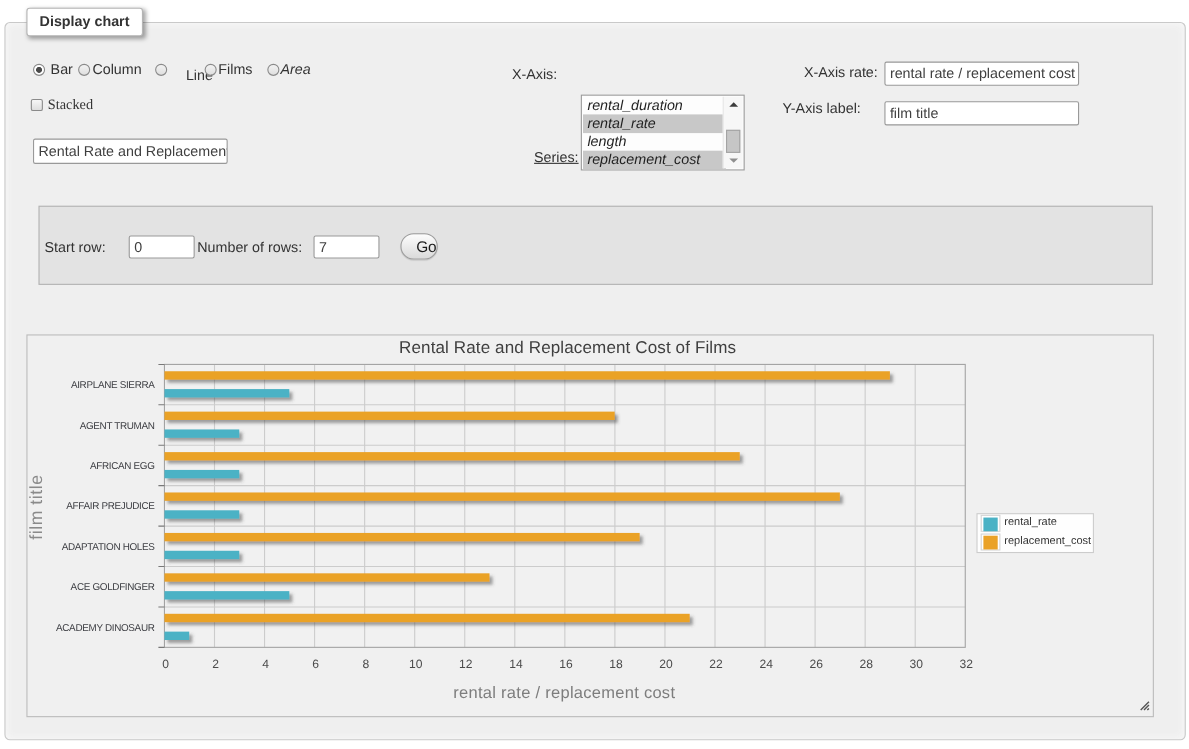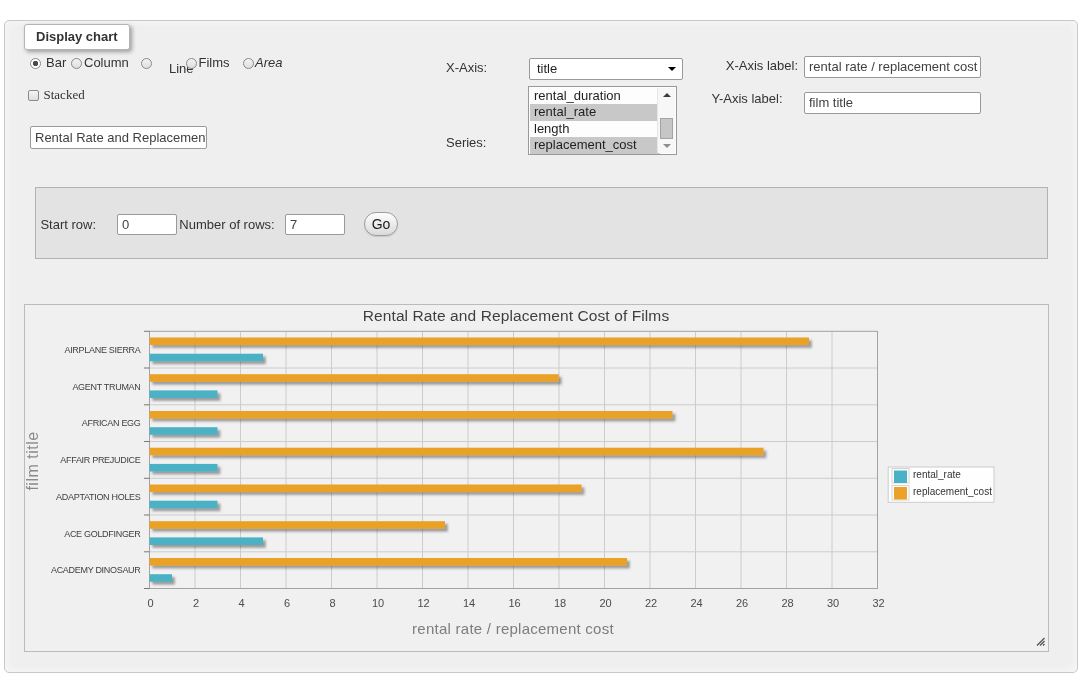--- a/index.html
+++ b/index.html
@@ -3,73 +3,70 @@
 <meta charset="utf-8">
 <style>
 * { margin:0; padding:0; box-sizing:content-box; }
 html,body { width:1081px; height:681px; background:#fff; font-family:"Liberation Sans", sans-serif; }
 #stage { position:relative; width:1081px; height:681px; overflow:hidden; font-size:13px; }
 .ab { position:absolute; }
 .lbl { position:absolute; font-size:13px; color:#333; line-height:15px; white-space:nowrap; }
 .inp { position:absolute; background:#fff; border:1px solid #999; border-radius:2px; font-size:13px; color:#3f3f3f; white-space:nowrap; overflow:hidden; padding-left:4px; }
 .radio { position:absolute; width:9px; height:9px; border:1px solid #8a8a8a; border-radius:50%; background:linear-gradient(#f2f2f2,#dfdfdf); }
 .radio.on { background:radial-gradient(circle at 50% 50%, #4a4a4a 0 2.4px, #fff 3px); }
-.opt { position:absolute; left:1px; height:16.5px; font-size:13px; line-height:16.5px; padding-left:4px; color:#1f1f1f; white-space:nowrap; width:126px; overflow:hidden; }
+.opt { position:absolute; left:1px; height:16.5px; font-size:13px; line-height:16.5px; padding-left:4px; color:#1f1f1f; white-space:nowrap; width:126px; overflow:hidden;font-style:italic; }
 </style>
 </head>
 <body>
 <div id="stage">
   <div class="ab" style="left:4px; top:20px; width:1072px; height:651px; background:#efefef; border:1px solid #c9c9c9; border-radius:5px; box-shadow:inset 0 0 8px #fafafa;"></div>
-  <div class="ab" style="left:24px; top:24px; background:#fff; border:1px solid #b5b5b5; border-radius:3px; padding:5px 11px; font-size:13px; font-weight:bold; color:#333; box-shadow:2px 2px 4px rgba(0,0,0,0.35); line-height:14px;">Display chart</div>
+  <div class="ab" style="left:24px; top:7px; background:#fff; border:1px solid #b5b5b5; border-radius:3px; padding:5px 11px; font-size:13px; font-weight:bold; color:#333; box-shadow:2px 2px 4px rgba(0,0,0,0.35); line-height:14px;">Display chart</div>
 
   <div class="radio on" style="left:29.5px; top:57.5px;"></div>
     <div class="lbl" style="left:46px; top:55px;">Bar</div>
   <div class="radio" style="left:71px; top:57.5px;"></div>
     <div class="lbl" style="left:84px; top:55px;">Column</div>
   <div class="radio" style="left:141px; top:57.5px;"></div>
     <div class="lbl" style="left:153px; top:61px;margin-left:16px;">Line</div>
   <div class="radio" style="left:186px; top:57.5px;"></div>
     <div class="lbl" style="left:198.5px; top:55px;">Films</div>
   <div class="radio" style="left:243px; top:57.5px;"></div>
     <div class="lbl" style="left:255px; top:55px;font-style:italic;">Area</div>
 
   <div class="ab" style="left:28px; top:89.5px; width:9px; height:9px; background:linear-gradient(#f6f6f6,#dedede); border:1px solid #8a8a8a; border-radius:2px;"></div>
   <div class="lbl" style="left:43.5px; top:87px;font-family:Liberation Serif, serif;">Stacked</div>
 
   <div class="inp" style="left:30px; top:126px; width:171px; height:21px; line-height:21px;">Rental Rate and Replacement Cost of Films</div>
 
-  <div class="lbl" style="left:446px; top:60px; width:80px; text-align:left;">X-Axis:</div>
-  <div class="ab" style="left:529px; top:58px; width:145px; height:20px; background:#fff; border:1px solid #999; border-radius:2px; font-size:13px; color:#1f1f1f; line-height:20px; padding-left:7px;">title
-    <div class="ab" style="right:6px; top:8px; width:0; height:0; border-left:4px solid transparent; border-right:4px solid transparent; border-top:4.5px solid #000;"></div>
-  </div>
+  <div class="lbl" style="left:446px; top:60px; width:80px; text-align:center;">X-Axis:</div>
 
-  <div class="lbl" style="left:446px; top:135px; width:80px; ">Series:</div>
+  <div class="lbl" style="left:446px; top:135px; width:80px; text-align:right;text-decoration:underline;">Series:</div>
   <div class="ab" style="left:528px; top:86px; width:147px; height:67px; background:#fdfdfd; border:1px solid #999;">
     <div class="opt" style="top:0.5px;">rental_duration</div>
     <div class="opt" style="top:17px; background:#c8c8c8;">rental_rate</div>
     <div class="opt" style="top:33.5px;">length</div>
     <div class="opt" style="top:50px; background:#c8c8c8;">replacement_cost</div>
     <div class="ab" style="right:1px; top:1px; width:17px; height:65px; background:#f7f7f7; border-left:1px solid #e6e6e6;">
       <div class="ab" style="left:4.5px; top:5px; width:0; height:0; border-left:4px solid transparent; border-right:4px solid transparent; border-bottom:4.5px solid #3c3c3c;"></div>
       <div class="ab" style="left:2px; top:30px; width:11px; height:19px; background:#c6c6c6; border:1px solid #a3a3a3;"></div>
       <div class="ab" style="left:4.5px; bottom:5px; width:0; height:0; border-left:4px solid transparent; border-right:4px solid transparent; border-top:4.5px solid #8f8f8f;"></div>
     </div>
   </div>
 
-  <div class="lbl" style="left:698px; top:58px; width:100px; text-align:right;">X-Axis label:</div>
+  <div class="lbl" style="left:698px; top:58px; width:100px; text-align:right;">X-Axis rate:</div>
   <div class="inp" style="left:804px; top:56px; width:171px; height:20px; line-height:20px;">rental rate / replacement cost</div>
   <div class="lbl" style="left:697px; top:91px; width:100px; text-align:center;">Y-Axis label:</div>
   <div class="inp" style="left:804px; top:92px; width:171px; height:20px; line-height:20px;">film title</div>
 
   <div class="ab" style="left:35px; top:187px; width:1011px; height:70px; background:#e3e3e3; border:1px solid #b2b2b2;"></div>
   <div class="lbl" style="left:24px; top:217px; width:72px; text-align:right;">Start row:</div>
   <div class="inp" style="left:117px; top:214px; width:54px; height:19px; line-height:19px;">0</div>
   <div class="lbl" style="left:177px; top:217px; width:100px; text-align:center;">Number of rows:</div>
   <div class="inp" style="left:285px; top:214px; width:54px; height:19px; line-height:19px;">7</div>
-  <div class="ab" style="left:364px; top:212px; width:32px; height:22px; background:linear-gradient(#fdfdfd,#dadada); border:1px solid #9d9d9d; border-radius:12px; font-size:14px; color:#1a1a1a; text-align:center; line-height:22px; box-shadow:0 1px 1px rgba(0,0,0,0.12);">Go</div>
+  <div class="ab" style="left:364px; top:212px; width:32px; height:22px; background:linear-gradient(#fdfdfd,#dadada); border:1px solid #9d9d9d; border-radius:12px; font-size:14px; color:#1a1a1a; text-align:right; line-height:22px; box-shadow:0 1px 1px rgba(0,0,0,0.12);">Go</div>
 
   <div class="ab" style="left:24px; top:304px; width:1023px; height:346px; background:#f0f0f0; border:1px solid #bbb;">
 <svg width="1023" height="346" viewBox="0 0 1023 346" font-family="Liberation Sans, sans-serif">
 <defs>
           <filter id="bsh" x="-30%" y="-80%" width="180%" height="300%">
             <feDropShadow dx="2.8" dy="2.8" stdDeviation="1.3" flood-color="#444" flood-opacity="0.5"></feDropShadow>
           </filter>
         </defs>
 <text x="491" y="16" text-anchor="middle" font-size="15.5" letter-spacing="0.1" fill="#3f3f3f">Rental Rate and Replacement Cost of Films</text>
 <rect x="124.5" y="26.3" width="728.0" height="257.2" fill="#f1f1f1" stroke="none"></rect>

